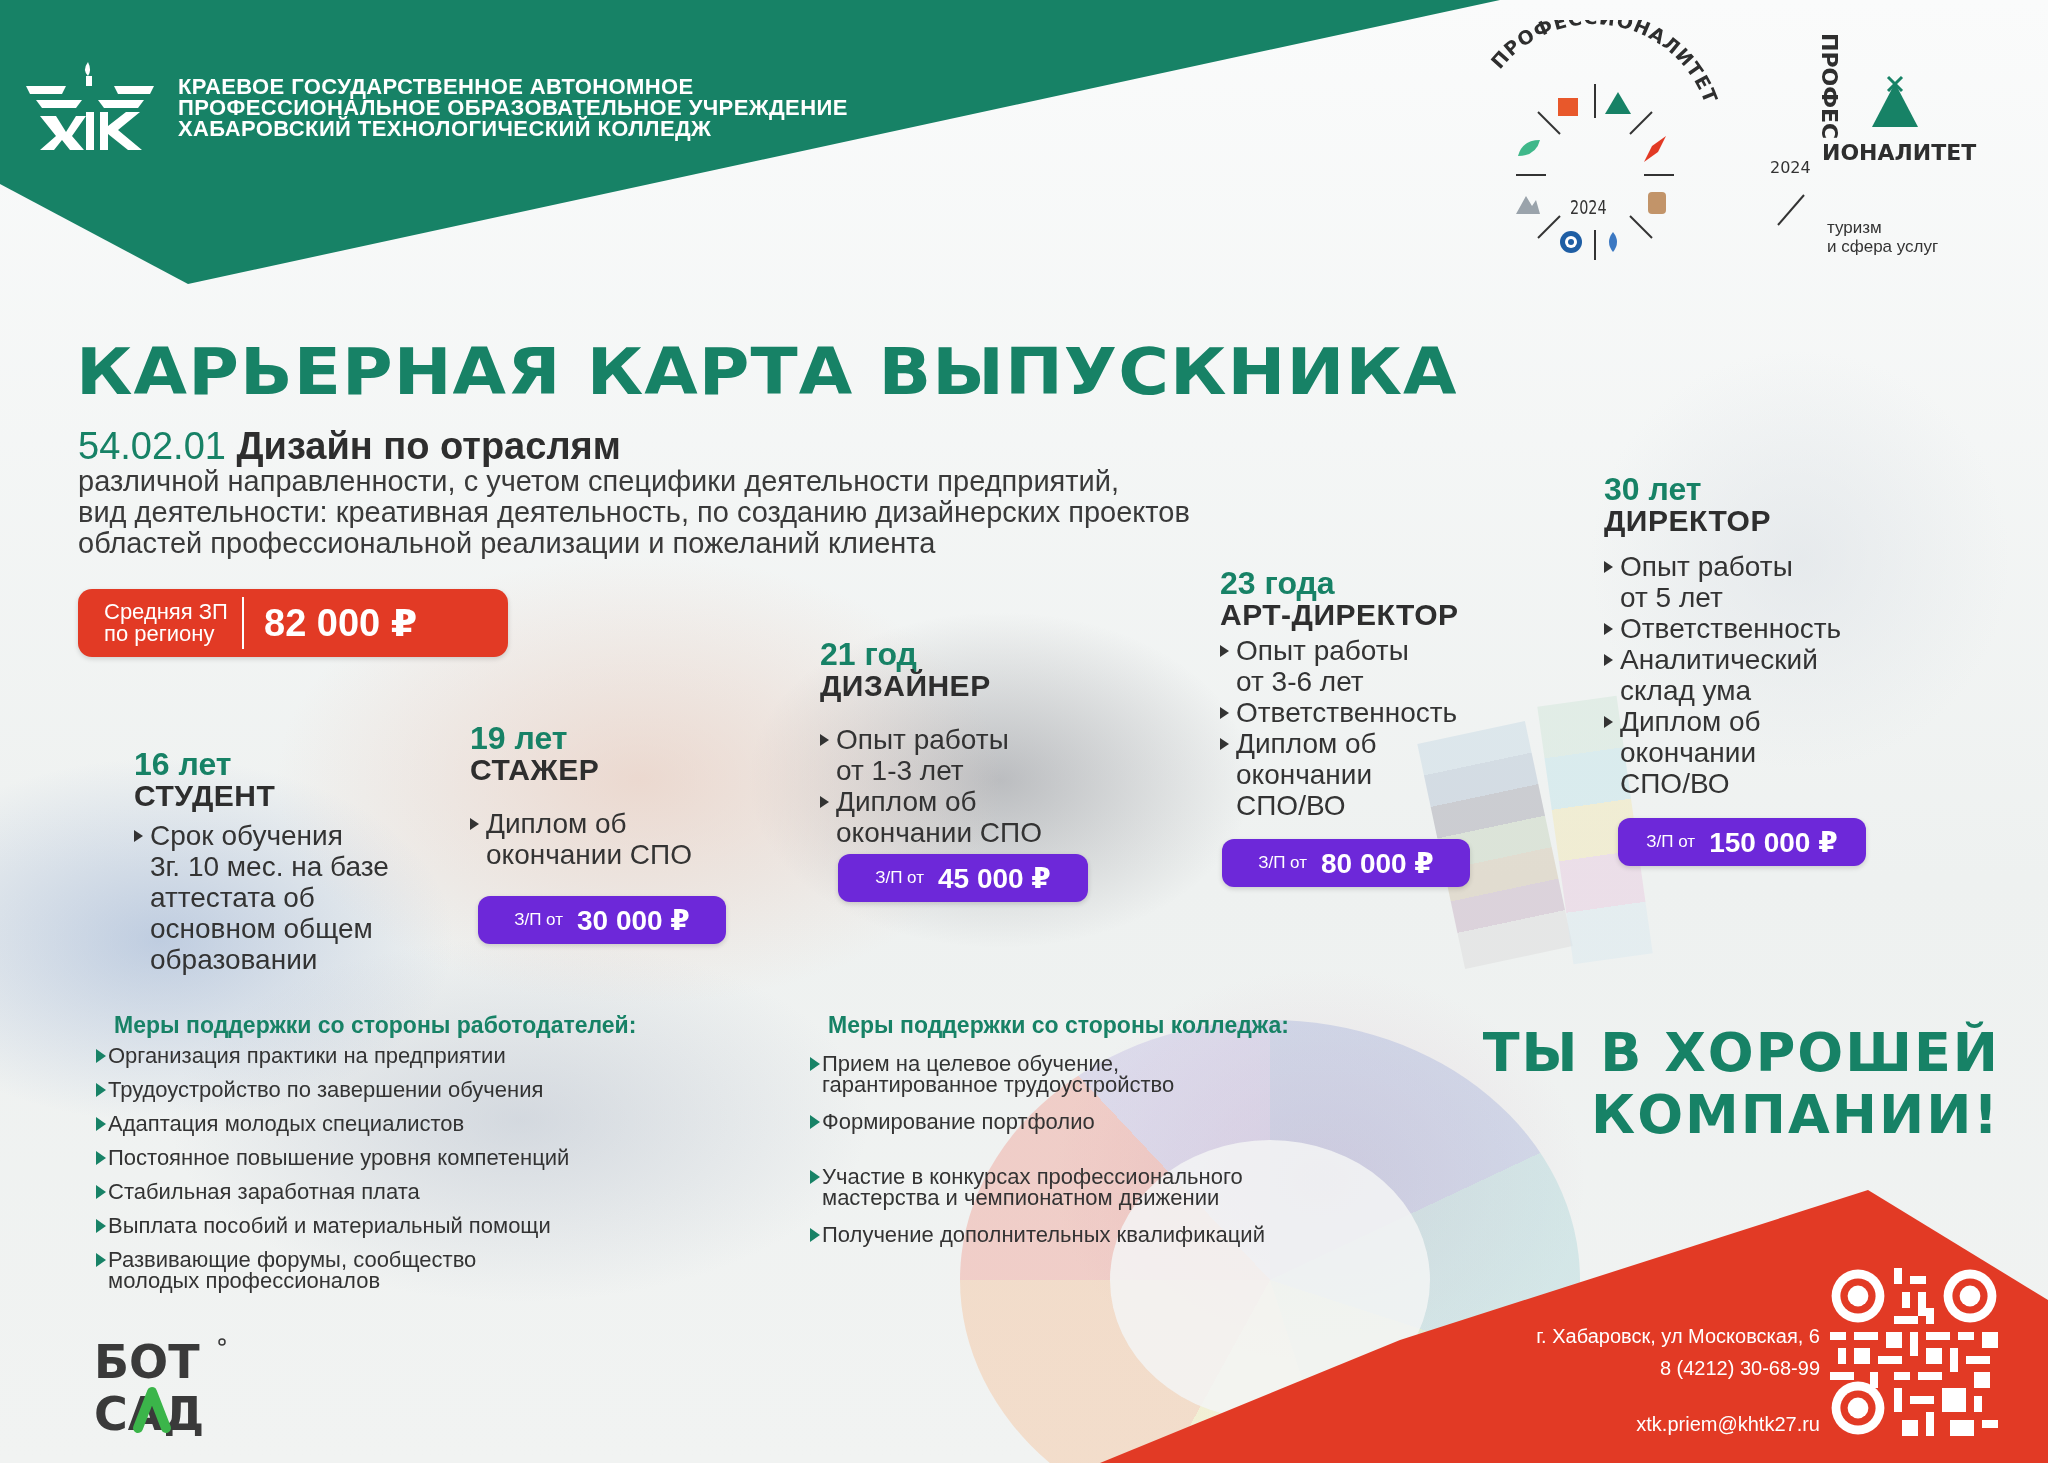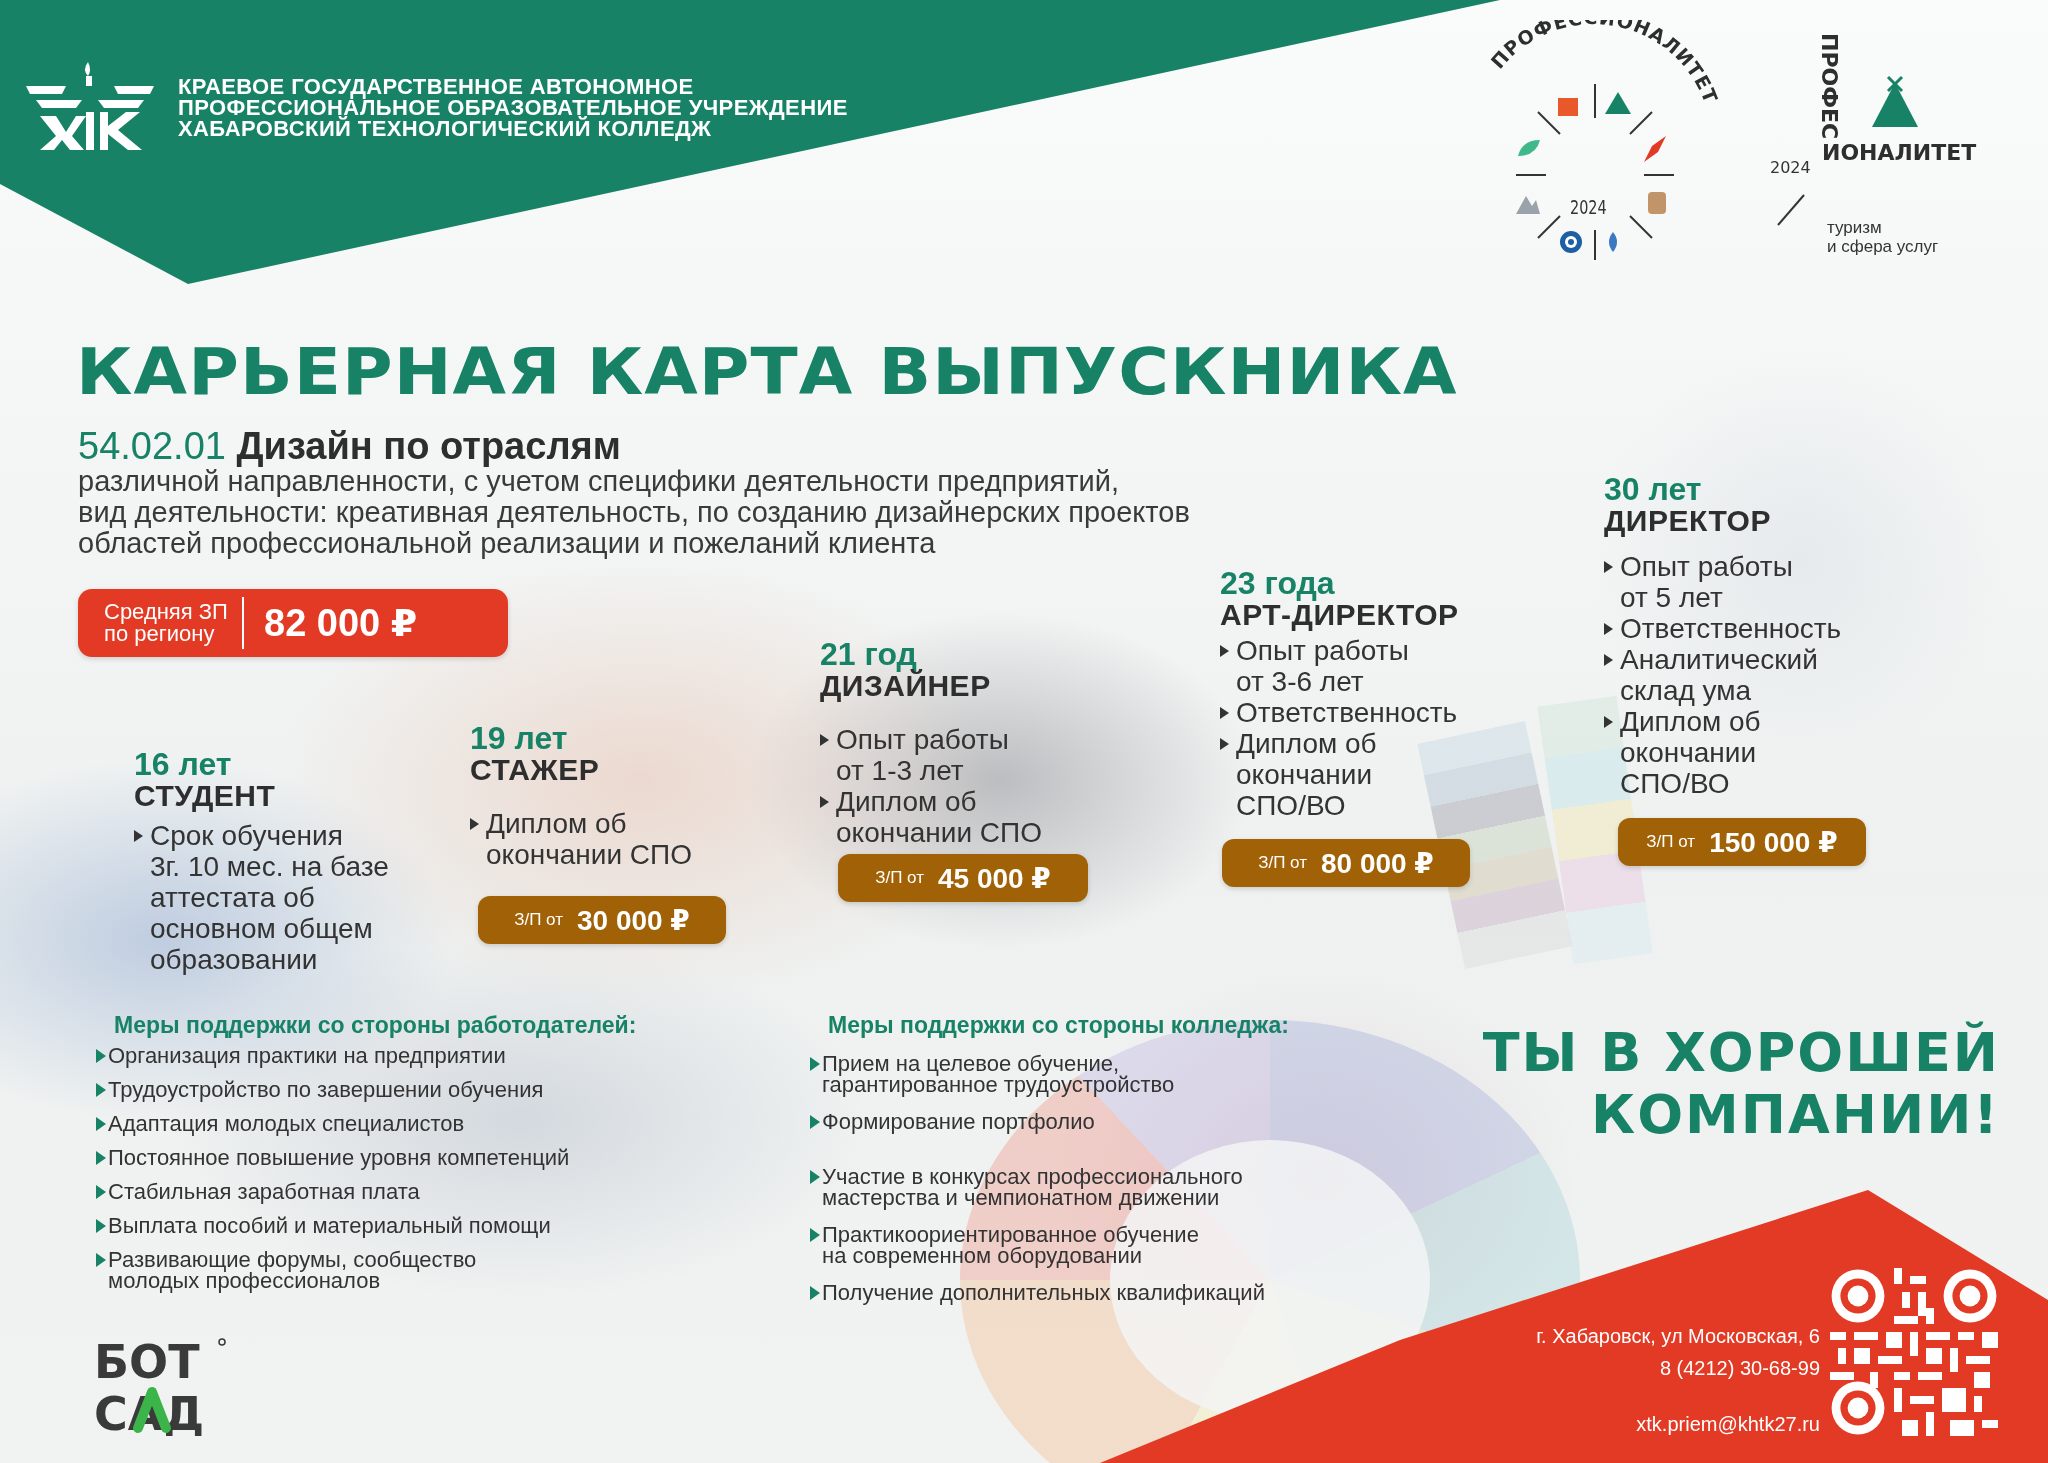--- a/index.html
+++ b/index.html
@@ -50,21 +50,21 @@
   .avg-label { padding-left: 26px; font-size: 22px; line-height: 22px; width: 164px; }
   .avg-sep { width: 2px; height: 52px; background: #fff; }
   .avg-value { padding-left: 20px; font-size: 38px; font-weight: bold; }
 
   .stage { position: absolute; }
   .stage .age { color: #178266; font-weight: bold; font-size: 32px; line-height: 32px; }
   .stage .role { color: #2e2e2e; font-weight: bold; font-size: 30px; line-height: 32px; letter-spacing: 0.5px; }
   .stage ul { list-style: none; margin-top: 8px; }
   .stage li { position: relative; padding-left: 16px; font-size: 28px; line-height: 31px; color: #333; }
   .stage li::before { content: ""; position: absolute; left: 0; top: 10px; border-left: 9px solid #333; border-top: 6px solid transparent; border-bottom: 6px solid transparent; }
-  .salary-pill { position: absolute; height: 48px; background: #a16207; border-radius: 12px; color: #fff; display: flex; align-items: center; justify-content: center; gap: 14px; box-shadow: 0 2px 5px rgba(0,0,0,0.15); }
+  .salary-pill { position: absolute; height: 48px; background: #6d28d9; border-radius: 12px; color: #fff; display: flex; align-items: center; justify-content: center; gap: 14px; box-shadow: 0 2px 5px rgba(0,0,0,0.15); }
   .salary-pill .sp-label { font-size: 17px; }
   .salary-pill .sp-value { font-size: 28px; font-weight: bold; }
 
   .support { position: absolute; }
   .support h3 { color: #178266; font-size: 23px; font-weight: bold; margin-bottom: 6px; white-space: nowrap; }
   .support ul { list-style: none; }
   .support li { position: relative; padding-left: 12px; font-size: 22px; line-height: 21px; color: #333; margin-bottom: 13px; }
   .support li::before { content: ""; position: absolute; left: 0; top: 4px; border-left: 10px solid #178266; border-top: 7px solid transparent; border-bottom: 7px solid transparent; }
   .support li span { display: block; }
 
@@ -308,24 +308,20 @@
     <li style="margin-bottom:16px;">
         <span>Прием на целевое обучение,</span>
         <span>гарантированное трудоустройство</span>
       </li>
     <li style="margin-bottom:34px;">
         <span>Формирование портфолио</span>
       </li>
     <li style="margin-bottom:16px;">
         <span>Участие в конкурсах профессионального</span>
         <span>мастерства и чемпионатном движении</span>
-      </li>
-    <li style="margin-bottom:16px;">
-        <span>Практикоориентированное обучение</span>
-        <span>на современном оборудовании</span>
       </li>
     <li>
         <span>Получение дополнительных квалификаций</span>
       </li>
   </ul>
 </div>
 
 <div class="slogan">
   <div>ТЫ В ХОРОШЕЙ</div>
   <div>КОМПАНИИ!</div>

